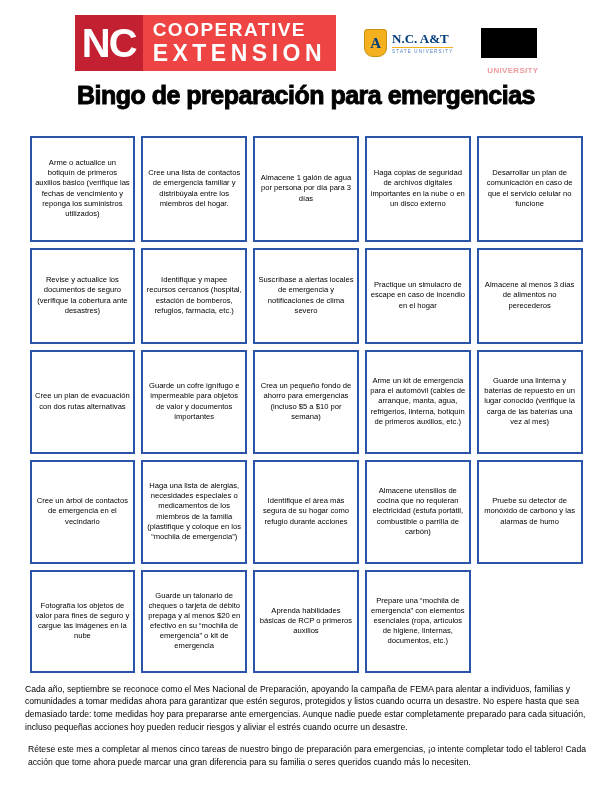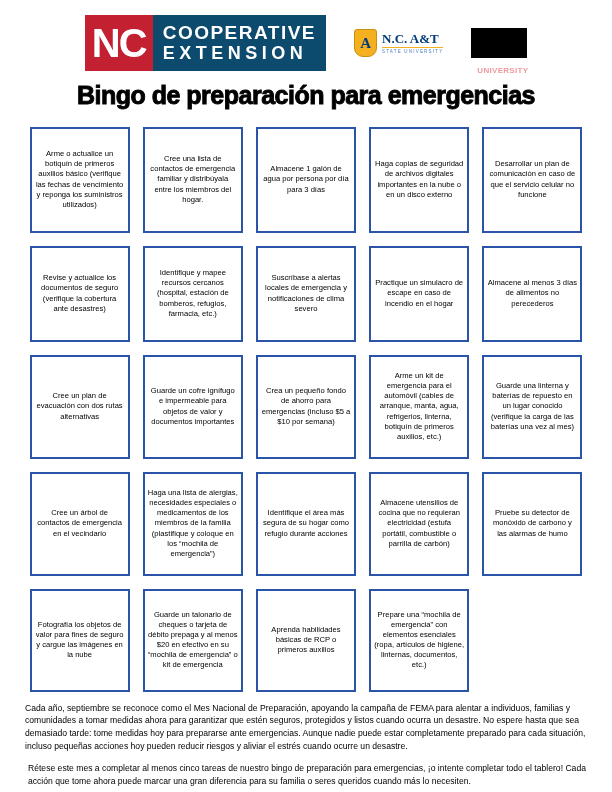--- a/index.html
+++ b/index.html
@@ -22,27 +22,27 @@
     height: 58px;
   }
   .nc-ext-logo { display: flex; height: 56px; }
   .nc-box {
     background: #c32032;
     width: 68px; height: 56px;
     display: flex; align-items: center; justify-content: center;
     color: #fff; font-weight: bold; font-size: 40px; letter-spacing: -2px;
   }
   .ext-box {
-    background: #0c4a6e;
+    background: #ef4444;
     height: 56px; padding: 0 10px;
     display: flex; flex-direction: column; justify-content: center;
     color: #fff; font-weight: bold;
   }
   .ext-line1 { font-size: 19px; letter-spacing: 1.5px; line-height: 1.1; }
-  .ext-line2 { font-size: 18px; letter-spacing: 4.5px; line-height: 1.1; }
+  .ext-line2 { font-size: 23px; letter-spacing: 4.5px; line-height: 1.1; }
 
   .ncat-logo { display: flex; align-items: center; gap: 5px; }
   .ncat-shield {
     width: 21px; height: 26px;
     background: #f5b01f;
     border: 1px solid #c89010;
     border-radius: 3px 3px 9px 9px;
     display: flex; align-items: center; justify-content: center;
     color: #003b7a; font-weight: bold; font-size: 15px;
     font-family: "Liberation Serif", serif;
@@ -72,25 +72,25 @@
     font-size: 25px;
     font-weight: bold;
     letter-spacing: -0.5px;
     -webkit-text-stroke: 0.9px #000;
     line-height: 1.1;
   }
 
   
   .grid {
     width: 553px;
-    margin: 17px auto 0 auto;
+    margin: 26px auto 0 auto;
     display: grid;
     grid-template-columns: repeat(5, 1fr);
     grid-template-rows: 106px 96px 104px 104px 103px;
-    gap: 13px;
+    gap: 6px;
   }
   .cell {
     border: 2px solid #2a54a8;
     background: #fff;
     display: flex;
     align-items: center;
     justify-content: center;
     text-align: center;
     padding: 2px 3px;
     font-size: 7.6px;

